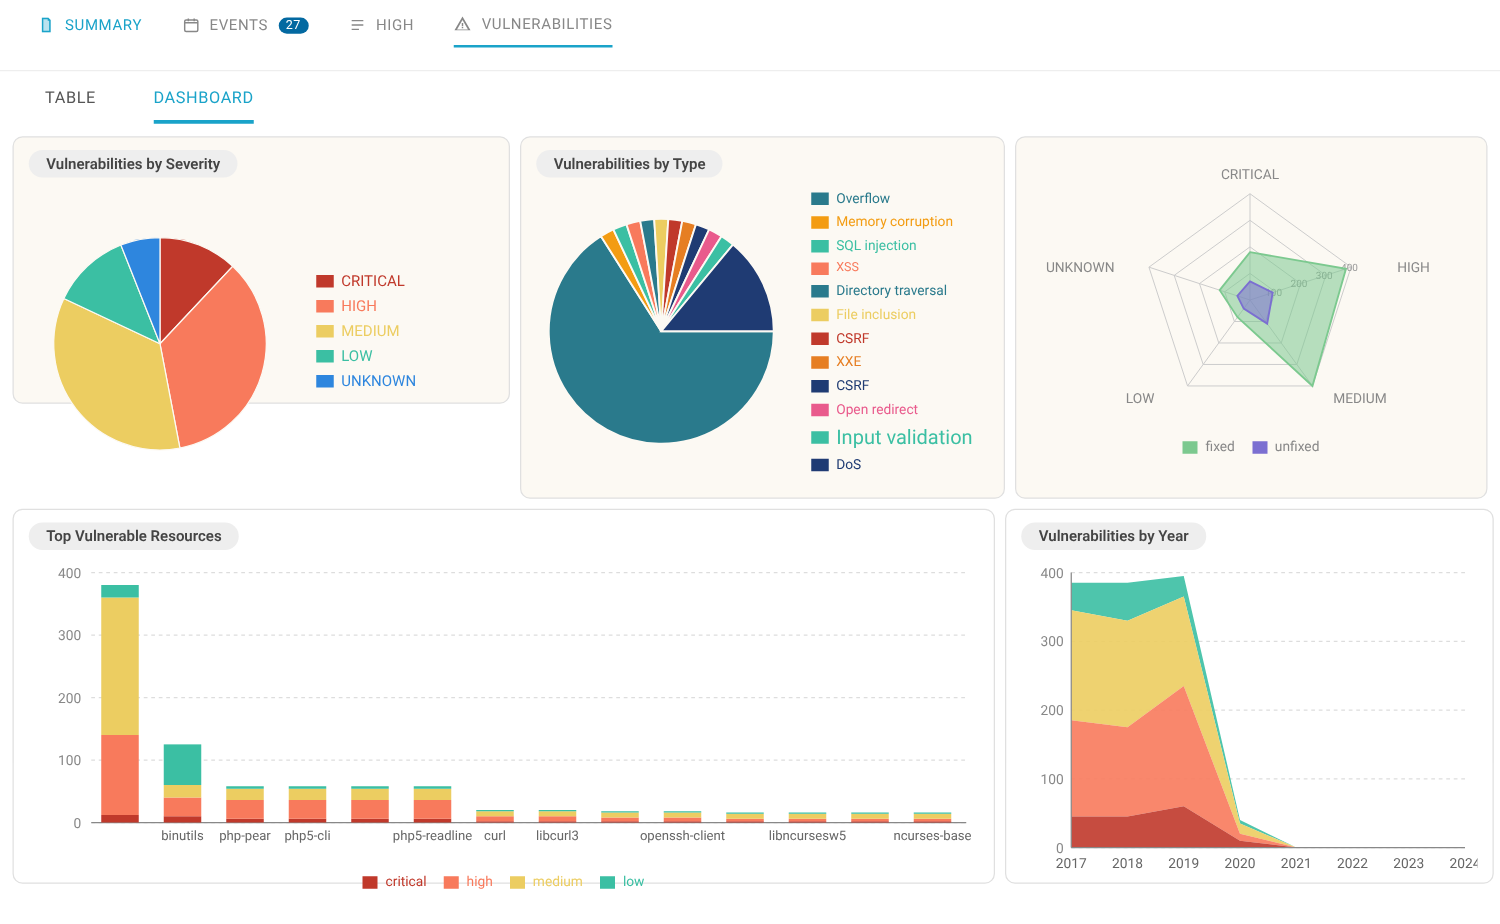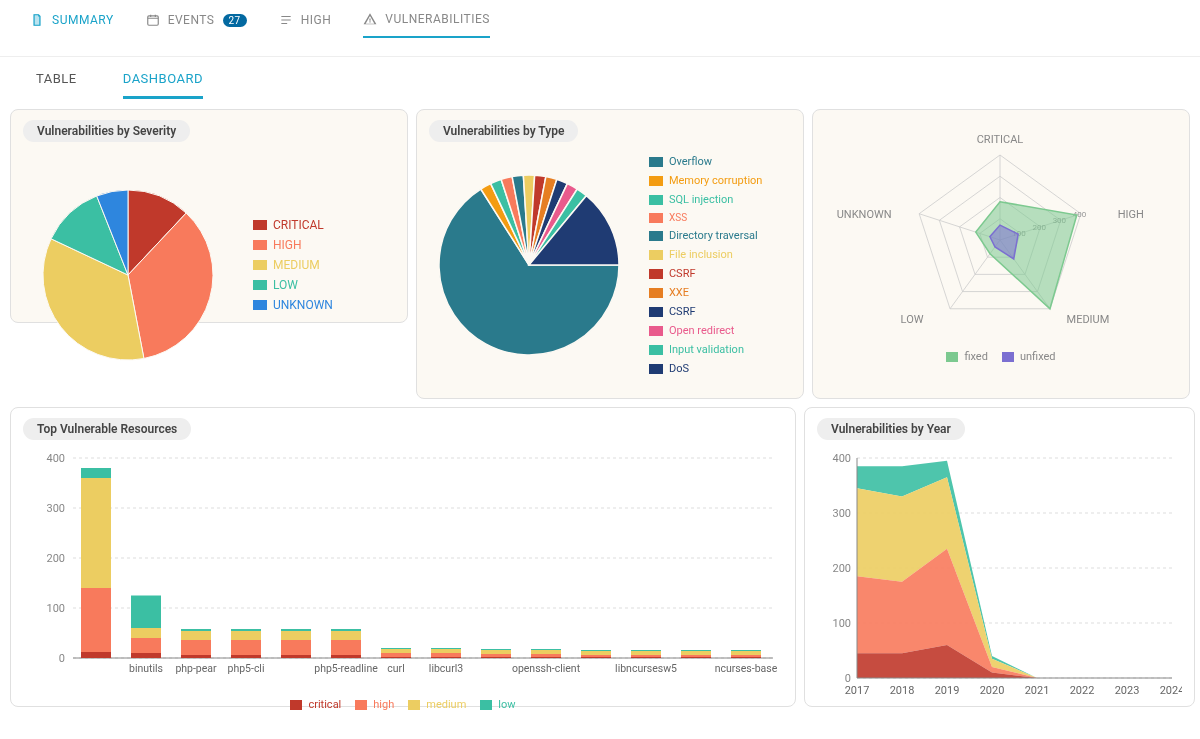--- a/index.html
+++ b/index.html
@@ -169,21 +169,21 @@
             <div class="legend-item">
               <span class="legend-sw" style="background:#1f3b73"></span>
               <span class="lbl" style="color:#1f3b73;font-size:11px">CSRF</span>
             </div>
             <div class="legend-item">
               <span class="legend-sw" style="background:#e95a8c"></span>
               <span class="lbl" style="color:#e95a8c;font-size:11px">Open redirect</span>
             </div>
             <div class="legend-item">
               <span class="legend-sw" style="background:#3bbfa3"></span>
-              <span class="lbl" style="color:#3bbfa3;font-size:11px">Input validation</span>
+              <span class="lbl" style="color:#3bbfa3;font-size:16px">Input validation</span>
             </div>
             <div class="legend-item">
               <span class="legend-sw" style="background:#1f3b73"></span>
               <span class="lbl" style="color:#1f3b73;font-size:11px">DoS</span>
             </div>
           </div>
       </div>
     </div>
 
     <div class="card radar-card">

